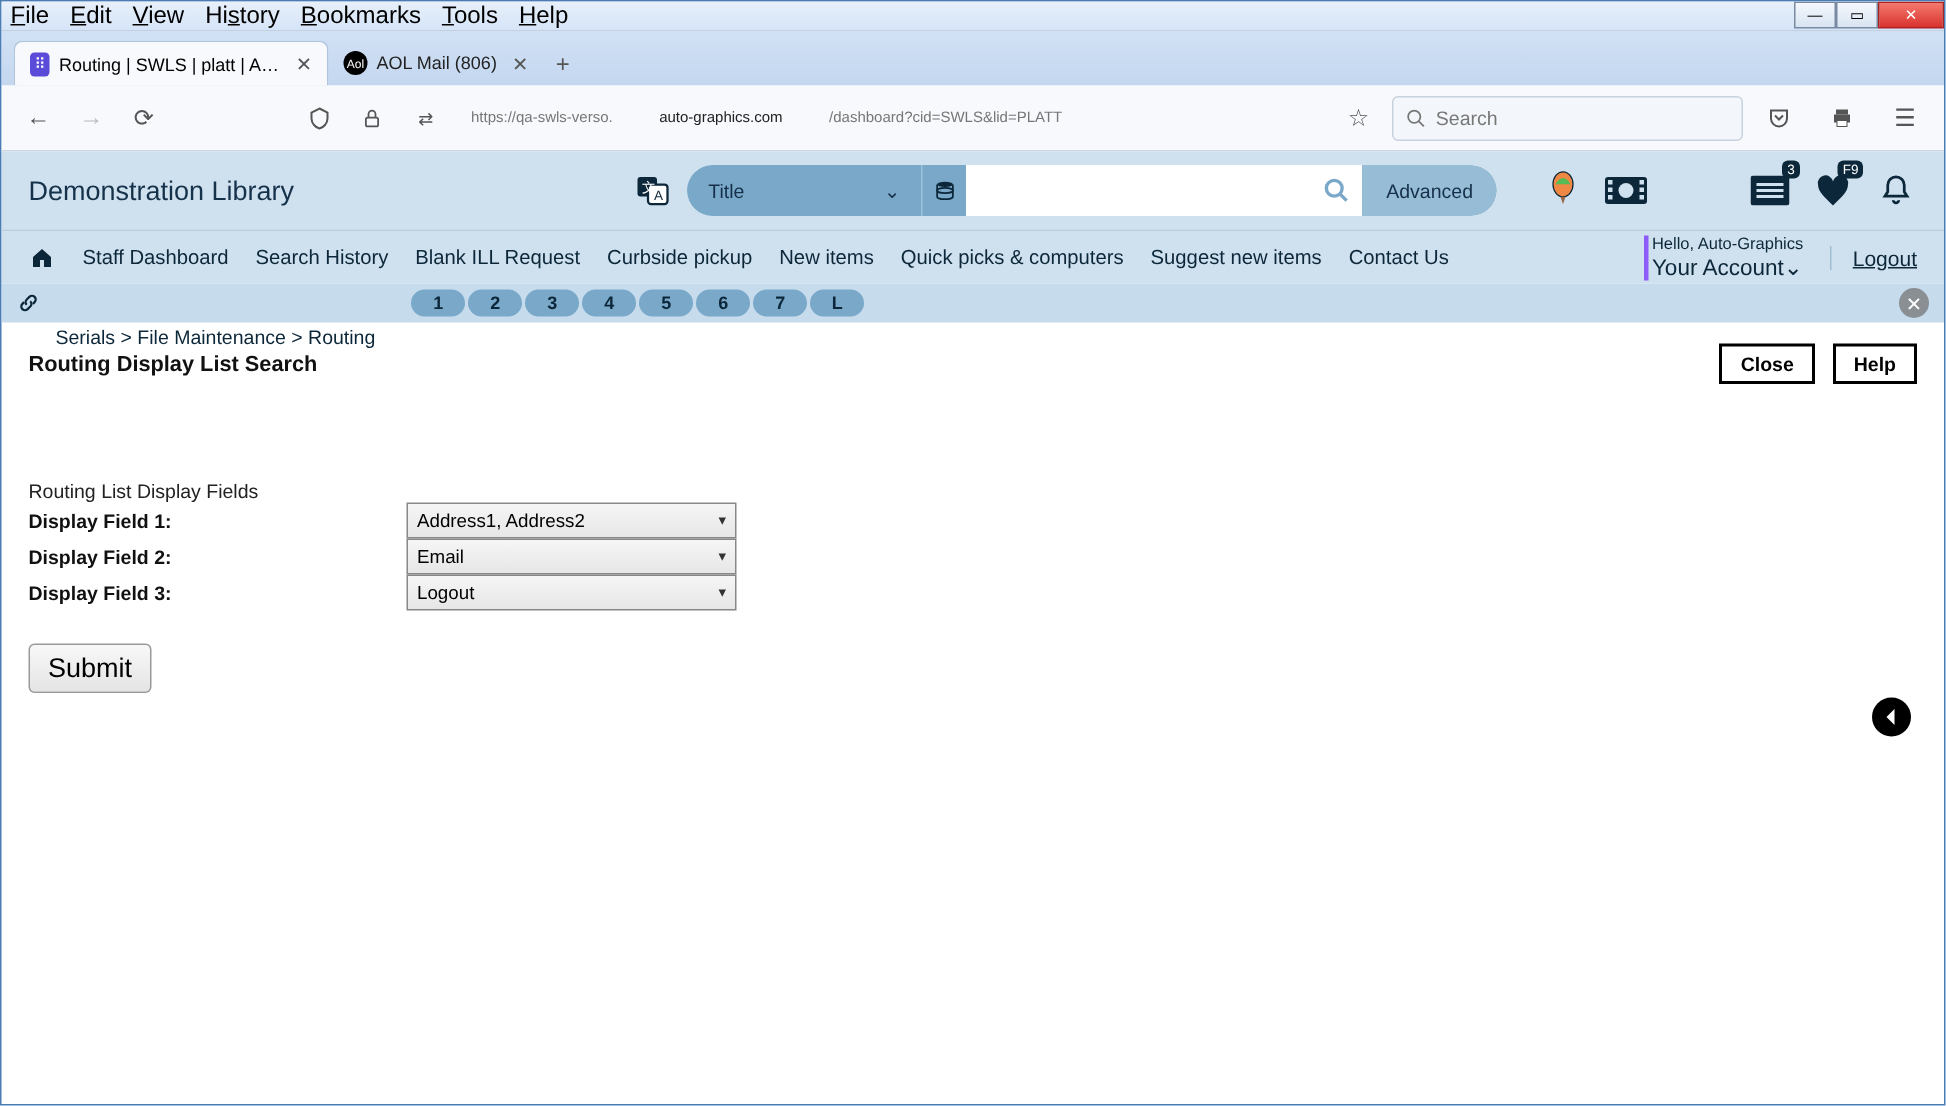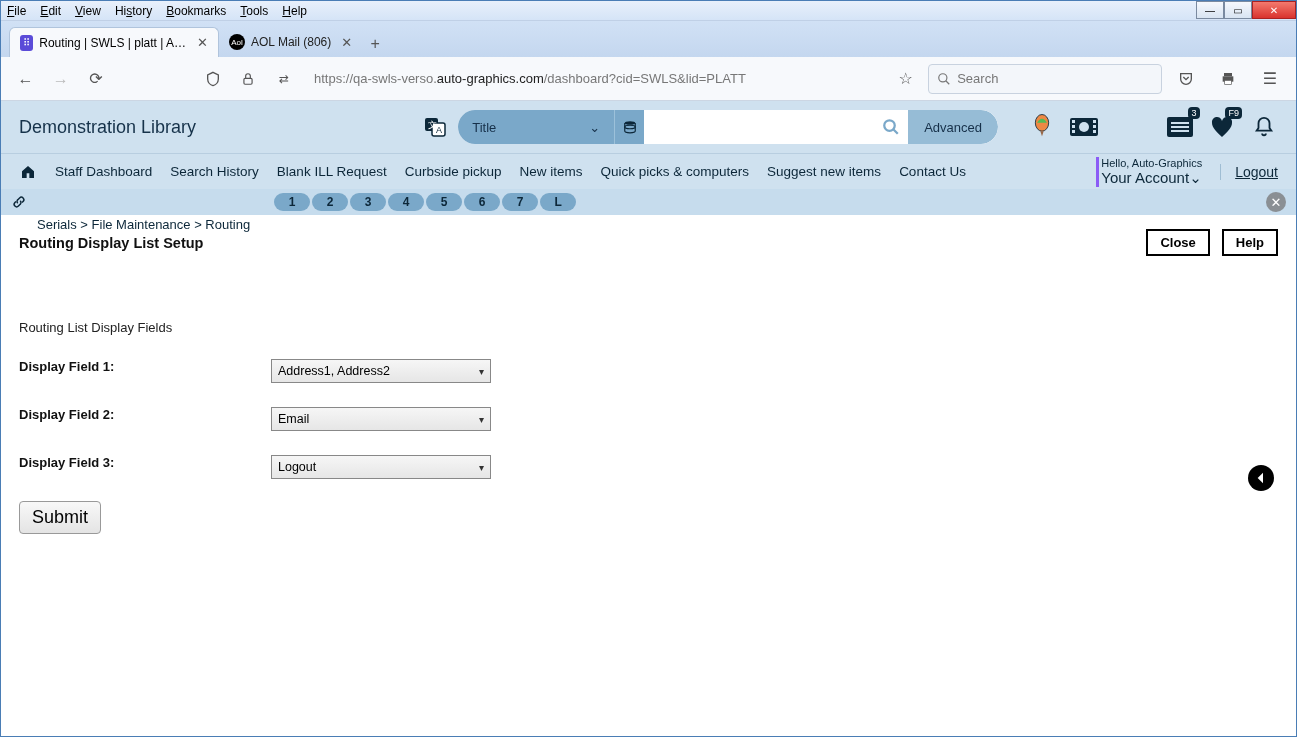--- a/index.html
+++ b/index.html
@@ -1,36 +1,36 @@
 <!DOCTYPE html>
 <html><head>
 <meta charset="utf-8">
 <style>
 * { box-sizing: border-box; margin: 0; padding: 0; }
 body { font-family: "Segoe UI", Arial, sans-serif; font-size: 13px; background: #fff; width: 1297px; height: 737px; overflow: hidden; position: relative; border: 1px solid #4a7db5; }
 
 
 .menubar { background: linear-gradient(#e8f0fb, #d5e4f7); height: 20px; display: flex; align-items: center; padding: 0 6px; gap: 14px; border-bottom: 1px solid #c0d0e6; position: relative; }
-.menubar .m { font-size: 12px; color: #000; cursor: default; }
+.menubar .m { font-size: 16px; color: #000; cursor: default; }
 .menubar .m u { text-decoration: underline; }
 .win-controls { position: absolute; right: 0; top: 0; display: flex; }
 .win-btn { width: 28px; height: 18px; border: 1px solid #7a8aa0; background: linear-gradient(#f5f8fd,#d8e4f2); display:flex;align-items:center;justify-content:center;font-size:10px;}
 .win-close { background: linear-gradient(#f47a6e,#d9332e); color:#fff; width:44px; border-color:#a22; }
 
 .tabbar { background: linear-gradient(#d1e1f5,#c4d7ef); height: 36px; display: flex; align-items: flex-end; padding: 0 8px 0 8px; gap: 0; }
 .tab { height: 30px; border-radius: 6px 6px 0 0; padding: 0 10px; display:flex; align-items:center; gap:6px; font-size:12px; max-width: 210px; position:relative; }
 .tab.active { background:#f7f9fc; border:1px solid #b0c4dc; border-bottom:none; }
 .tab.inactive { color:#222; }
 .tab .favicon { width:16px; height:16px; display:inline-flex; align-items:center; justify-content:center; }
 .tab .x { font-size:13px; color:#555; margin-left:4px; }
 .newtab { width:26px; height:26px; display:flex;align-items:center;justify-content:center;color:#555;font-size:16px; }
 
 .toolbar { background:#f7f9fc; height: 44px; display:flex; align-items:center; padding: 0 12px; gap:10px; border-bottom:1px solid #ccd6e3;}
 .tbtn { width:28px;height:28px;display:flex;align-items:center;justify-content:center;color:#555;font-size:16px; }
-.urlfield { width: 640px; height:30px; display:flex; align-items:center; padding:0 8px; color:#777; font-size:13px; }
+.urlfield { width: 640px; height:30px; display:flex; align-items:center; padding:0 8px; color:#777; font-size:10px;gap:31px; }
 .urlfield .dom { color:#222; }
 .searchbox { width:258px; height:30px; border:1px solid #c8d2df; border-radius:4px; background:#f3f6fa; display:flex; align-items:center; padding:0 8px; gap:6px; color:#777; }
 .toolbar-right { margin-left:auto; display:flex; gap:14px; align-items:center; color:#444; }
 
 
 .apphdr { background:#cfe1ef; height:52px; display:flex; align-items:center; padding:0 18px; gap:10px; }
 .libname { font-size:18px; color:#16324a; font-weight:500; margin-right:auto; }
 .lang-icon { width:26px; height:26px; display:flex;align-items:center;justify-content:center;font-size:16px;}
 .search-segment { display:flex; align-items:center; height:34px; border-radius:18px; overflow:hidden; background:#fff; }
 .seg-title { background:#7aa8c9; color:#163049; padding:0 14px; height:46px; display:flex; align-items:center; gap:26px; border-radius:18px 0 0 18px; width:156px; justify-content:space-between;}
@@ -59,21 +59,21 @@
 .crumb-close { position:absolute; right:10px; width:20px; height:20px; border-radius:50%; background:#8a8f94; color:#fff; display:flex;align-items:center;justify-content:center; font-size:13px;}
 
 
 .page { padding: 14px 18px; position:relative; }
 .page-title-row { display:flex; align-items:center; }
 .page-title { font-weight:bold; font-size:14.5px; color:#111; }
 .page-actions { margin-left:auto; display:flex; gap:12px; }
 .btn-outline { border:2px solid #000; background:#fff; padding:4px 12px; font-weight:bold; font-size:13px; cursor:pointer;}
 
 .section-label { margin-top:64px; font-size:13px; color:#222; }
-.field-row { display:flex; align-items:flex-start; margin-top:24px; }
+.field-row { display:flex; align-items:center; margin-top:0; }
 .field-label { width:252px; font-weight:bold; font-size:13px; color:#111; }
 .sel { width:220px; height:24px; border:1px solid #888; background:linear-gradient(#f6f6f6,#e6e6e6); font-size:12.5px; padding:0 6px; position:relative; display:flex; align-items:center; justify-content:space-between;}
 .sel .caret { font-size:10px; color:#333; }
 
 .submit { margin-top:22px; border:1px solid #999; background:linear-gradient(#f8f8f8,#e4e4e4); border-radius:4px; padding:5px 12px; font-size:18px; cursor:pointer;}
 
 .float-back { position:absolute; right:22px; top:464px; width:26px; height:26px; border-radius:50%; background:#000; color:#fff; display:flex;align-items:center;justify-content:center; font-size:16px;}
 
 svg { display:block; }
 </style>
@@ -276,21 +276,21 @@
     <div class="pill">5</div>
     <div class="pill">6</div>
     <div class="pill">7</div>
     <div class="pill">L</div>
   </div>
   <div class="crumb-close">✕</div>
 </div>
 
 <div class="page">
   <div class="page-title-row">
-    <div class="page-title">Routing Display List Setup</div>
+    <div class="page-title">Routing Display List Search</div>
     <div class="page-actions">
       <button class="btn-outline">Close</button>
       <button class="btn-outline">Help</button>
     </div>
   </div>
 
   <div class="section-label">Routing List Display Fields</div>
 
   <div class="field-row">
     <div class="field-label">Display Field 1:</div>

